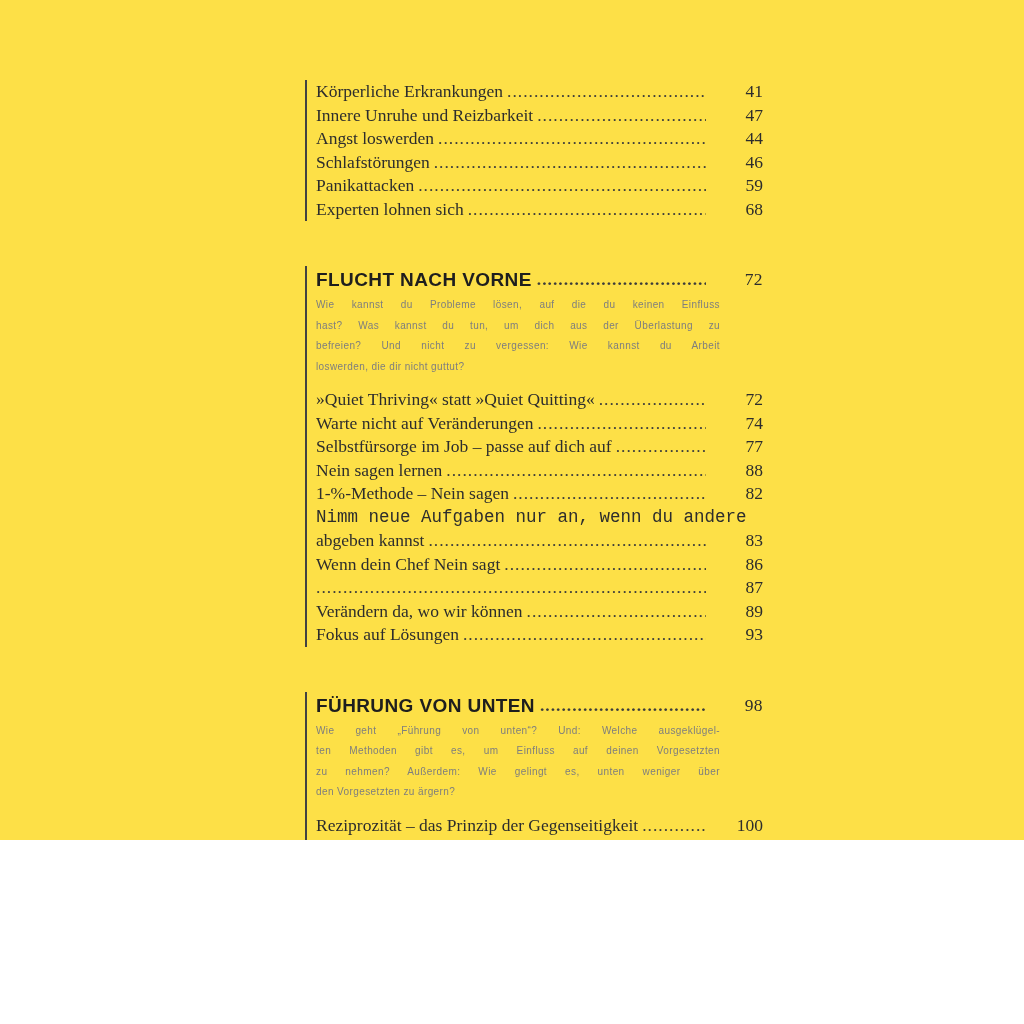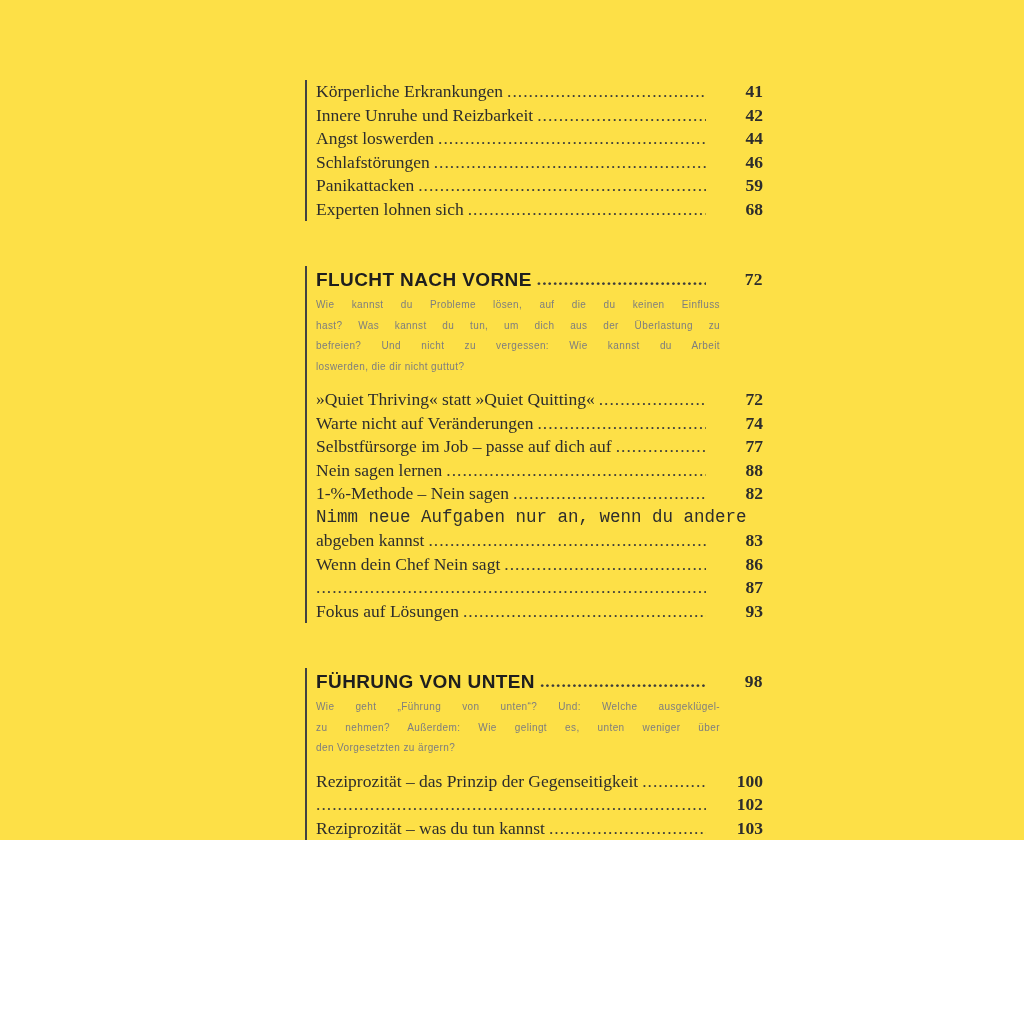--- a/index.html
+++ b/index.html
@@ -80,41 +80,41 @@
     font-size: 17.5px;
     letter-spacing: 1px;
     color: #3c3c3c;
   }
   .page-num {
     flex: 0 0 57px;
     text-align: right;
     white-space: nowrap;
     font-family: "Liberation Serif", serif;
     font-size: 17.5px;
-    font-weight: bold;
+    font-weight: normal;
     color: #2d2d2d;
   }
 </style>
 </head>
 <body>
 
 <div class="page">
   <div class="toc">
       <section class="block">
 
     <div class="entries">
           <div class="entry-row">
     <span class="entry-title">Körperliche Erkrankungen</span>
     <span class="dots"></span>
     <span class="page-num">41</span>
   </div>
           <div class="entry-row">
     <span class="entry-title">Innere Unruhe und Reizbarkeit</span>
     <span class="dots"></span>
-    <span class="page-num">42</span>
+    <span class="page-num">47</span>
   </div>
           <div class="entry-row">
     <span class="entry-title">Angst loswerden</span>
     <span class="dots"></span>
     <span class="page-num">44</span>
   </div>
           <div class="entry-row">
     <span class="entry-title">Schlafstörungen</span>
     <span class="dots"></span>
     <span class="page-num">46</span>
@@ -178,34 +178,40 @@
           <div class="entry-row">
     <span class="entry-title">Wenn dein Chef Nein sagt</span>
     <span class="dots"></span>
     <span class="page-num">86</span>
   </div>
           <div class="entry-row">
     <span class="dots"></span>
     <span class="page-num">87</span>
   </div>
           <div class="entry-row">
+    <span class="entry-title">Verändern da, wo wir können</span>
+    <span class="dots"></span>
+    <span class="page-num">89</span>
+  </div>
+          <div class="entry-row">
     <span class="entry-title">Fokus auf Lösungen</span>
     <span class="dots"></span>
     <span class="page-num">93</span>
   </div>
         </div>
   </section>
       <section class="block">
     <div class="header-row">
       <span class="header-title">FÜHRUNG VON UNTEN</span>
       <span class="dots"></span>
       <span class="page-num">98</span>
     </div>
     <div class="desc">
           <div class="desc-line">Wie geht „Führung von unten“? Und: Welche ausgeklügel-</div>
+          <div class="desc-line">ten Methoden gibt es, um Einfluss auf deinen Vorgesetzten</div>
           <div class="desc-line">zu nehmen? Außerdem: Wie gelingt es, unten weniger über</div>
           <div class="desc-line">den Vorgesetzten zu ärgern?</div>
         </div>
     <div class="entries">
           <div class="entry-row">
     <span class="entry-title">Reziprozität – das Prinzip der Gegenseitigkeit</span>
     <span class="dots"></span>
     <span class="page-num">100</span>
   </div>
           <div class="entry-row">

